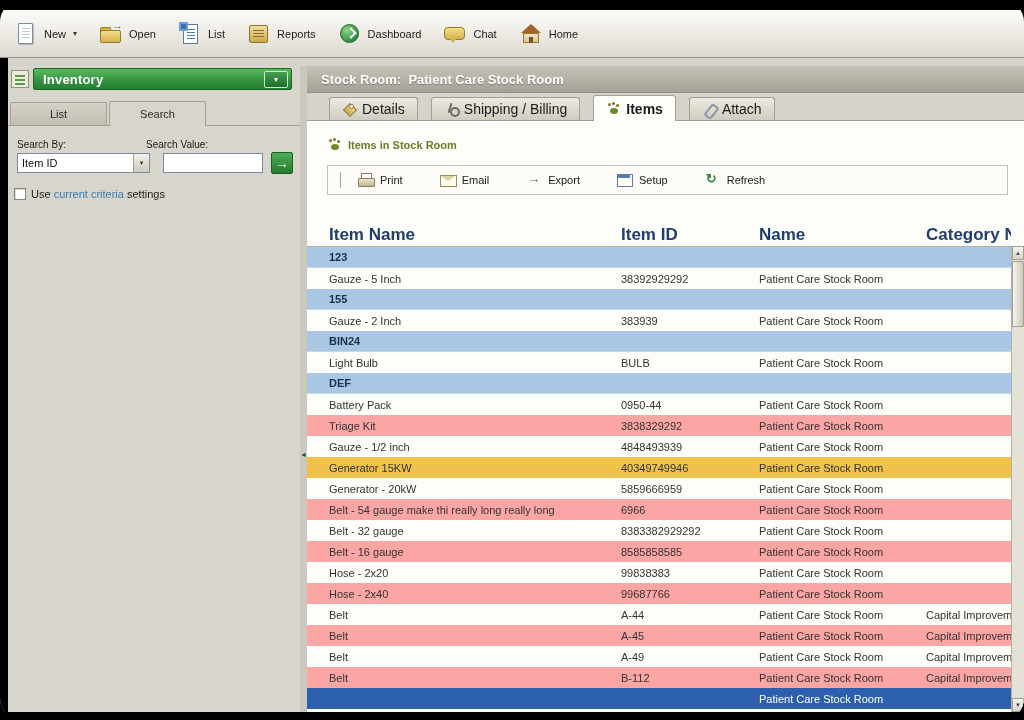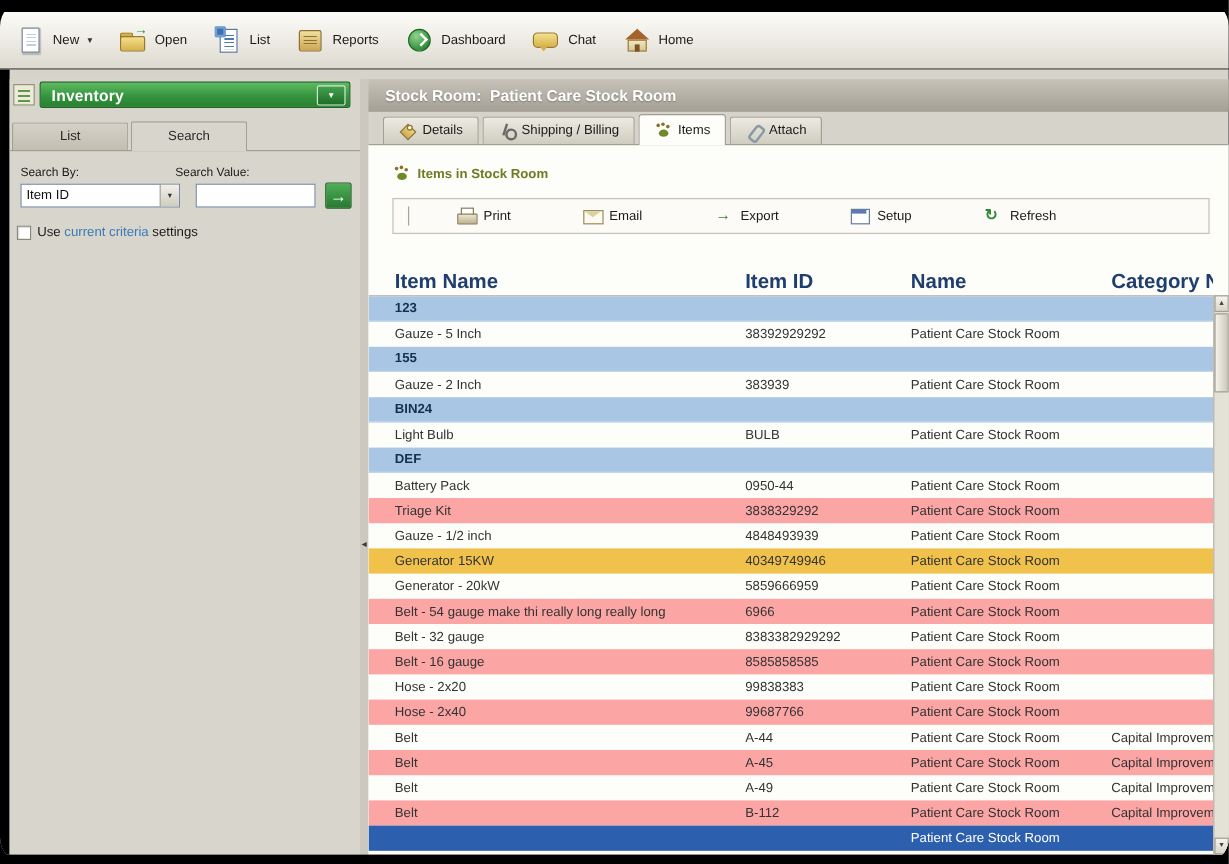--- a/index.html
+++ b/index.html
@@ -63,25 +63,25 @@
 
 
 .splitter{position:absolute;left:292px;top:8px;width:7px;bottom:0;background:#ccc8bd;display:flex;justify-content:center;cursor:col-resize;}
 .collapse-arrow{font-size:7px;color:#3a3a3a;margin-top:385px;}
 
 
 .main{position:absolute;left:299px;right:0;top:8px;bottom:0;}
 .main-header{height:27px;background:linear-gradient(#c6c2b8,#a5a196);border-bottom:1px solid #918d82;display:flex;align-items:center;padding-left:14px;}
 .page-title{color:#fff;font-weight:bold;font-size:13px;text-shadow:0 1px 1px rgba(90,90,80,.6);white-space:pre;}
 .main-tabs{height:27px;display:flex;align-items:flex-end;padding-left:12px;gap:3px;}
-.main-tab{height:23px;display:flex;align-items:center;gap:5px;padding:0 12px;font-size:11px;color:#1a1a1a;background:linear-gradient(#edebe1,#cfccc0);border:1px solid #a39f93;border-bottom:none;border-radius:3px 3px 0 0;cursor:pointer;}
-.main-tab.active{background:#fdfdfa;font-weight:normal;height:26px;margin-bottom:-1px;position:relative;z-index:2;}
+.main-tab{height:23px;display:flex;align-items:center;gap:5px;padding:0 12px;font-size:14px;color:#1a1a1a;background:linear-gradient(#edebe1,#cfccc0);border:1px solid #a39f93;border-bottom:none;border-radius:3px 3px 0 0;cursor:pointer;margin-left:10px;}
+.main-tab.active{background:#fdfdfa;font-weight:bold;height:26px;margin-bottom:-1px;position:relative;z-index:2;}
 .content{position:absolute;top:54px;left:0;right:0;bottom:0;background:#fdfdfa;border-top:1px solid #a39f93;overflow:hidden;}
 .section-title{position:absolute;left:20px;top:16px;display:flex;align-items:center;gap:6px;font-size:11px;font-weight:bold;color:var(--section-title-color,#6f7a23);}
-.actions{position:absolute;left:20px;right:16px;top:44px;height:30px;border:1px solid #c5c1b6;background:#fcfbf7;display:flex;align-items:center;padding-left:8px;gap:23px;}
+.actions{position:absolute;left:20px;right:16px;top:44px;height:30px;border:1px solid #c5c1b6;background:#fcfbf7;display:flex;align-items:center;padding-left:8px;}
 .actions::before{content:"";width:3px;height:16px;border-left:1px solid #fff;border-right:1px solid #aaa69a;margin-right:16px;}
 .action{display:flex;align-items:center;gap:6px;font-size:11px;color:#1a1a1a;margin-right:36px;cursor:pointer;}
 
 
 .mticon{position:relative;width:15px;height:15px;display:inline-block;flex:0 0 auto;}
 .mt-tag-icon::before{content:"";position:absolute;left:3px;top:3px;width:8px;height:8px;background:linear-gradient(#f0d878,#cda752);border:1px solid #8c7130;transform:rotate(45deg);}
 .mt-tag-icon::after{content:"";position:absolute;left:7px;top:2px;width:3px;height:3px;background:#fff;border:1px solid #8c7130;border-radius:50%;}
 .mt-handtruck-icon::before{content:"";position:absolute;left:5px;top:1px;width:2px;height:10px;background:#6a6a6a;transform:rotate(18deg);}
 .mt-handtruck-icon::after{content:"";position:absolute;left:6px;bottom:0;width:6px;height:6px;border:2px solid #6a6a6a;border-radius:50%;}
 .mt-items-icon::before{content:"";position:absolute;left:4px;top:7px;width:8px;height:6px;background:#6f8a2a;border-radius:50%;}

